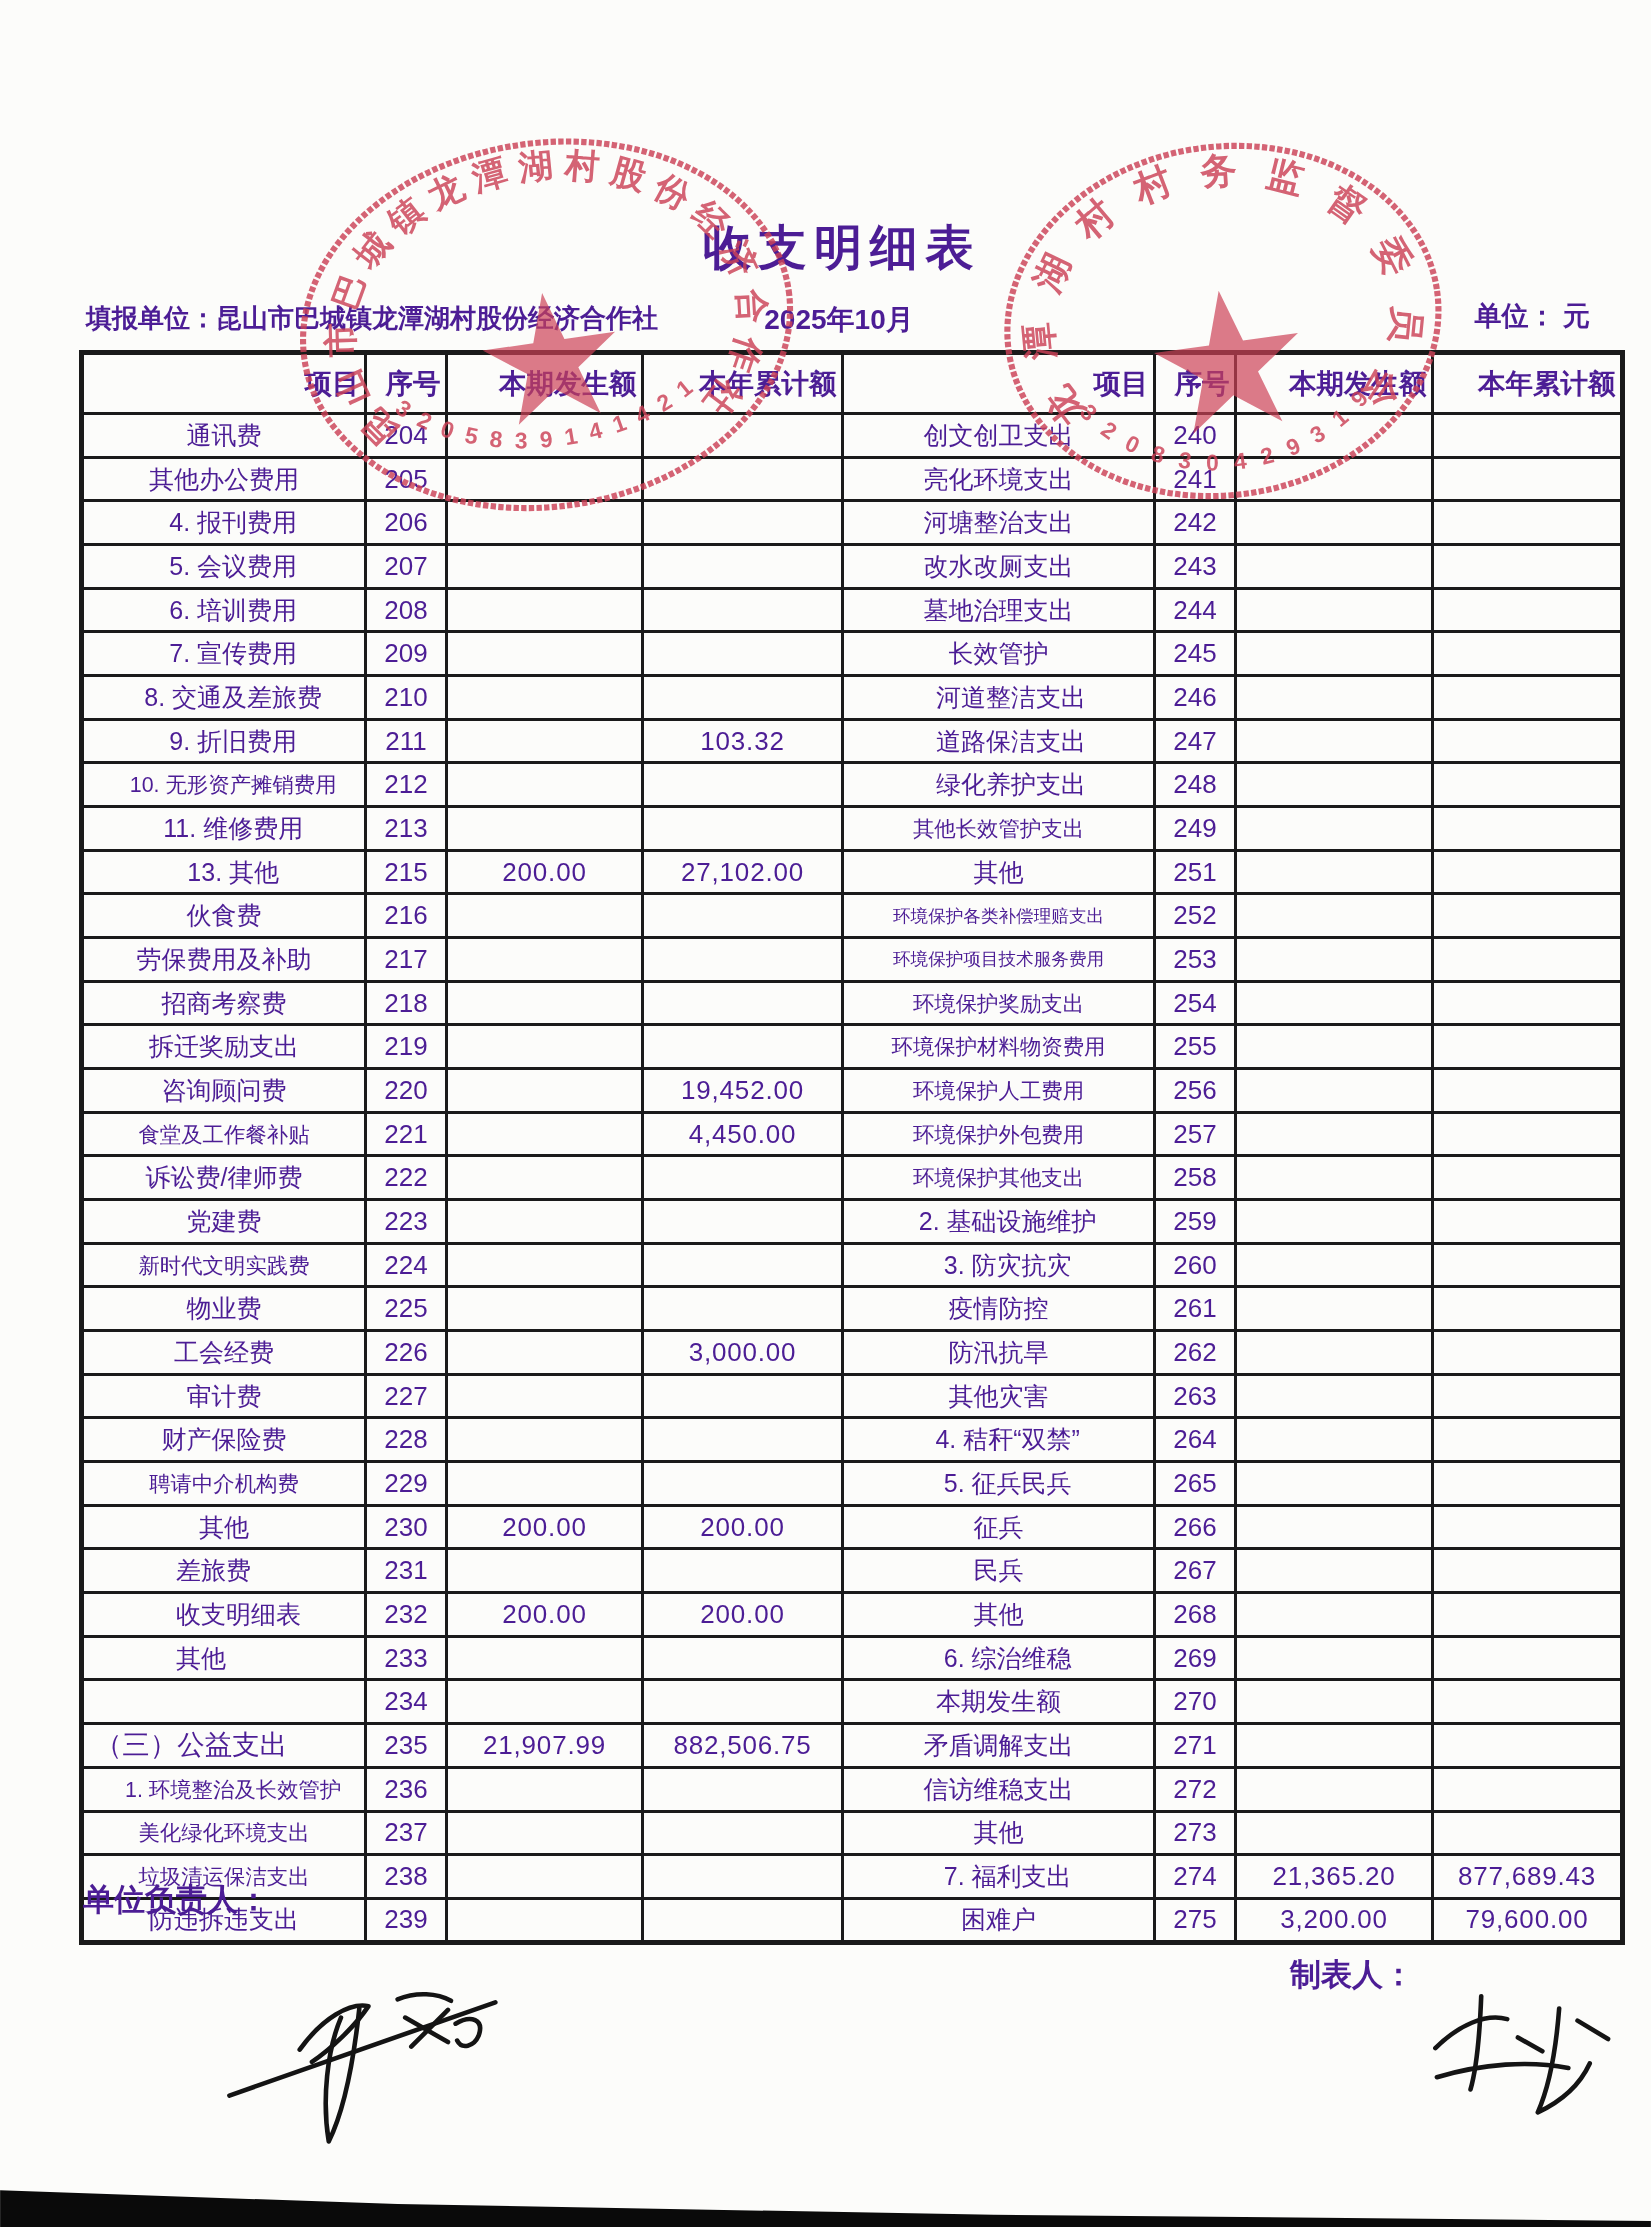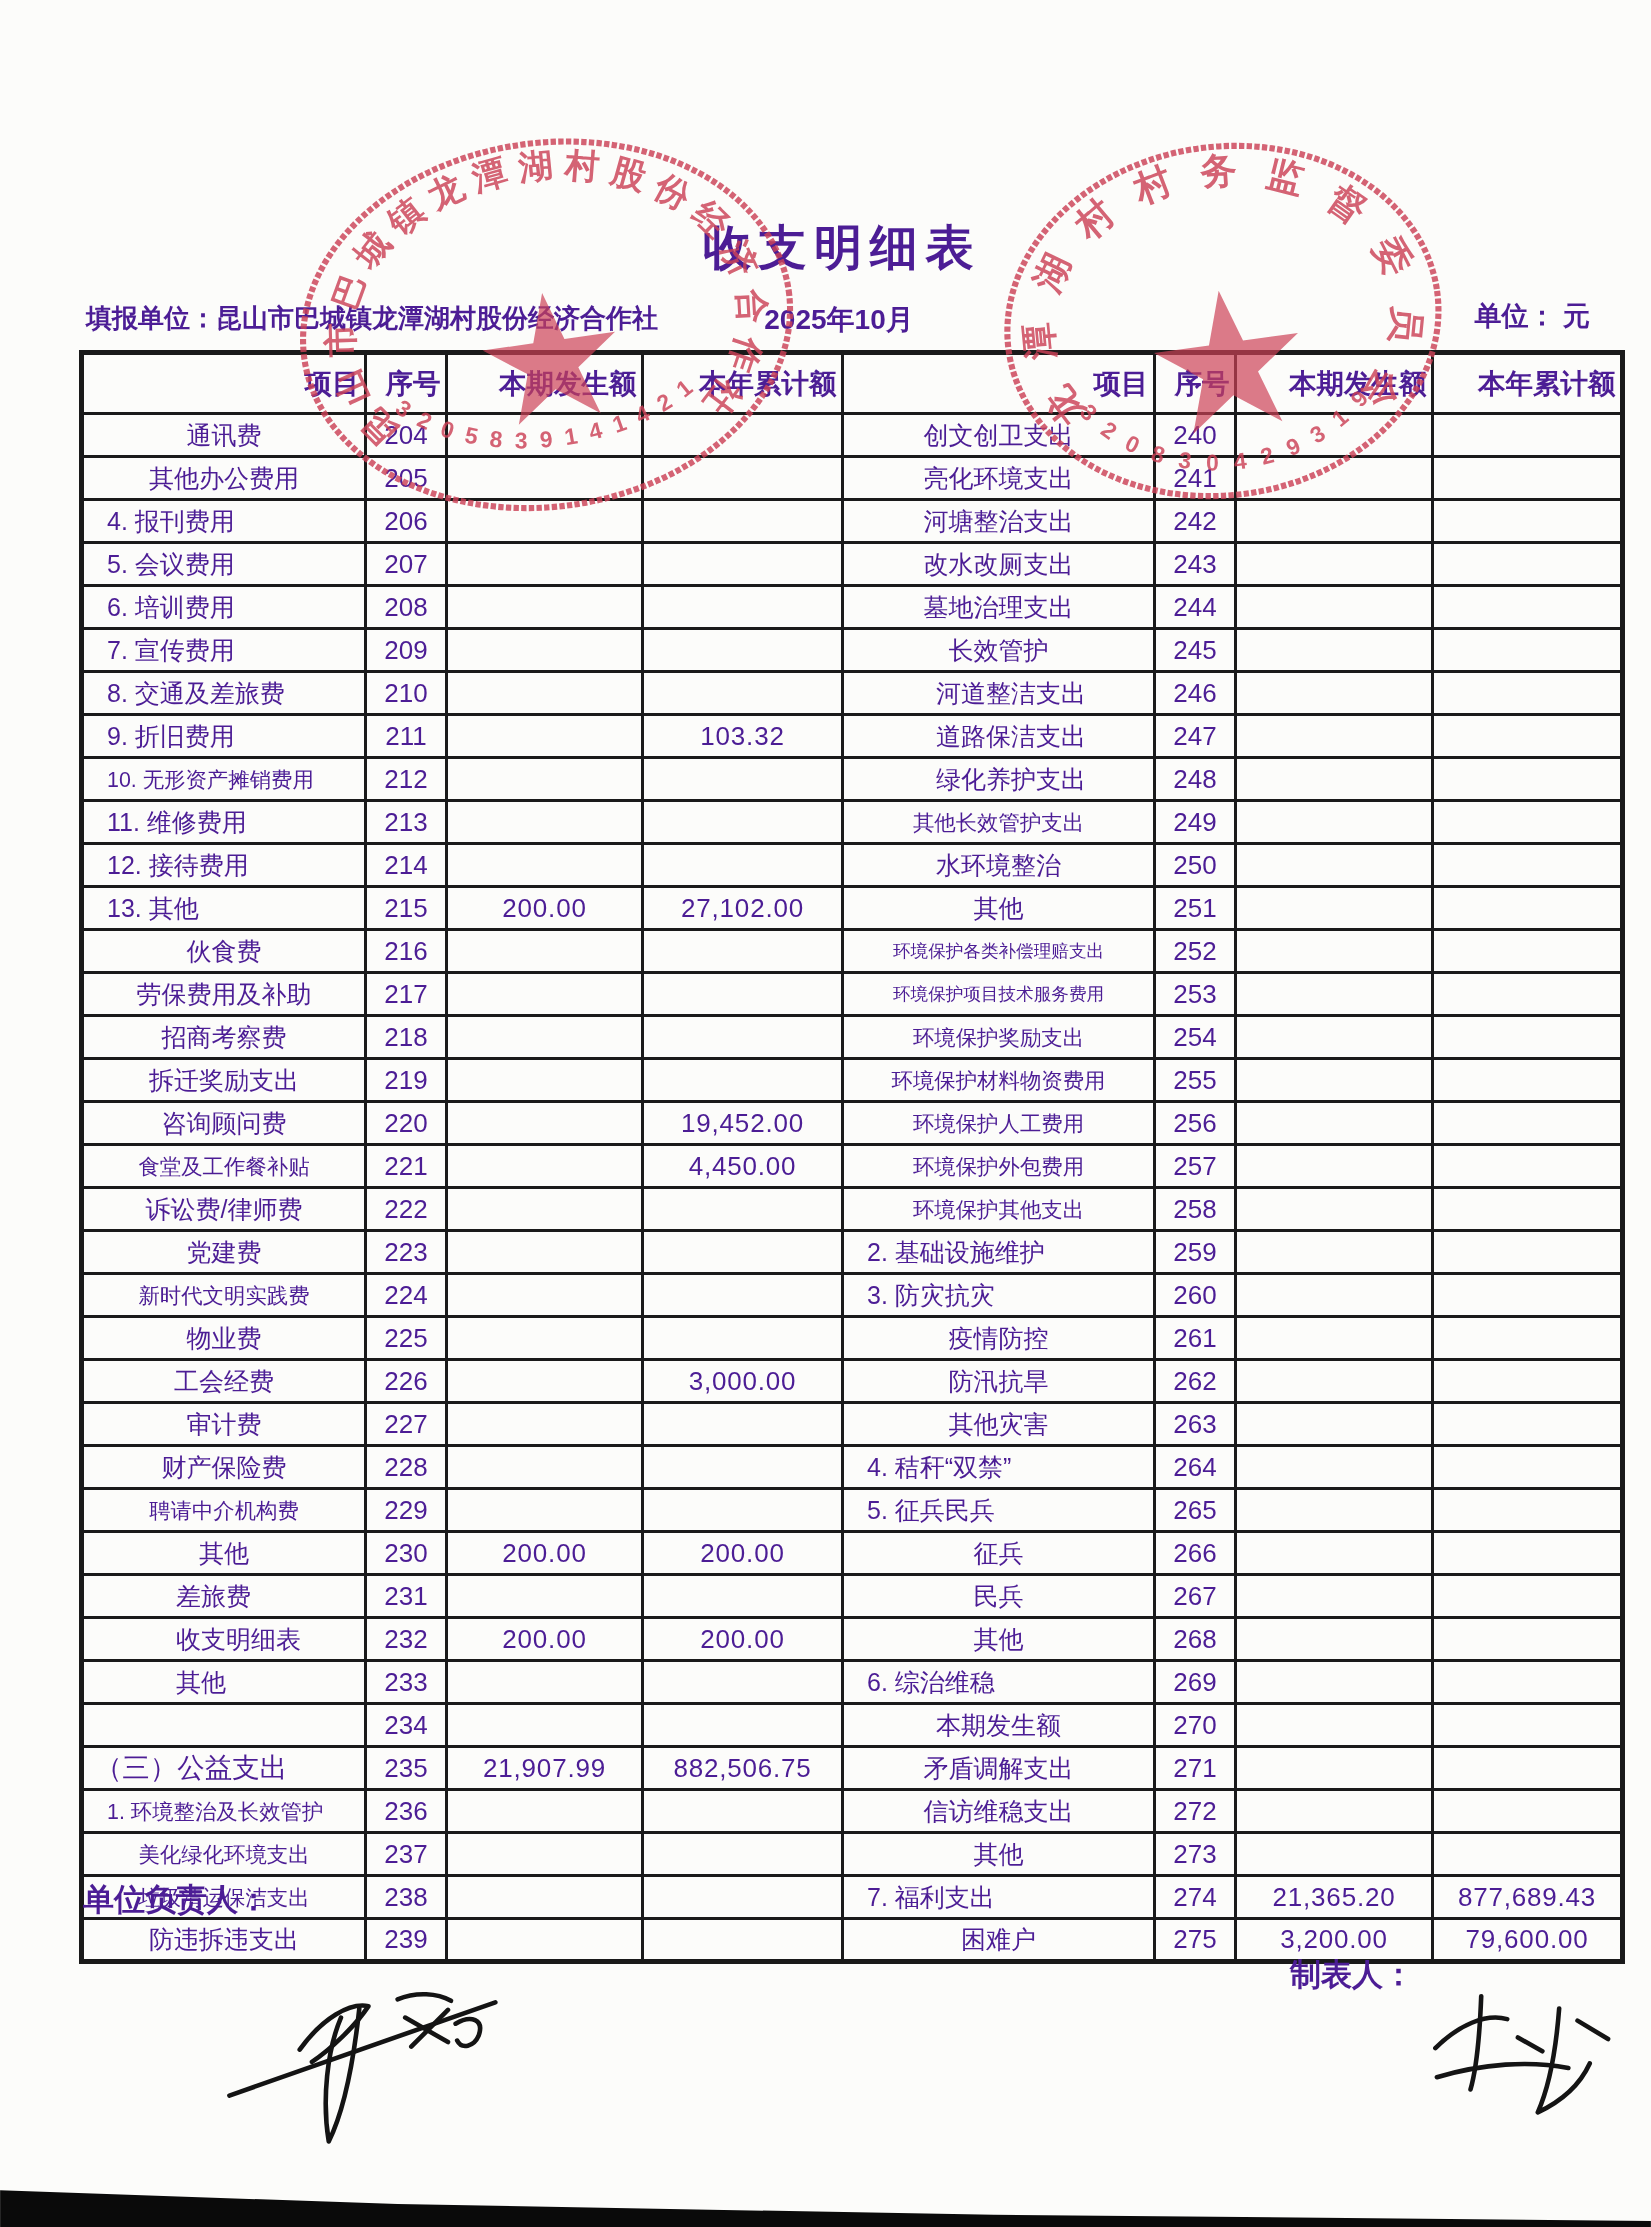--- a/index.html
+++ b/index.html
@@ -35,21 +35,21 @@
   }
   .ledger th,.ledger td{
     border:3.1px solid #1a1a1a;
     padding:0 4.6px;overflow:hidden;white-space:nowrap;
     vertical-align:middle;
   }
   .ledger thead tr{height:61px;}
   .ledger tbody tr{height:43px;}
   .ledger th{font-size:27.5px;font-weight:600;text-align:right;}
   td.item-cell{font-size:25px;text-align:center;}
-  td.item-cell.n1{text-align:left;padding-left:23px;}
+  td.item-cell.n1{text-align:center;padding-left:23px;}
   td.item-cell.n0{text-align:left;padding-left:10.7px;font-size:27.5px;}
   td.item-cell.ind{text-align:left;padding-left:92px;}
   td.item-cell.sm{font-size:21.4px;}
   td.item-cell.xs{font-size:17.6px;}
   td.seq-cell{font-size:26px;text-align:center;}
   td.amount-cell{font-size:26px;text-align:center;letter-spacing:0.8px;}
   .sig-label{position:absolute;font-size:31px;font-weight:600;white-space:nowrap;}
   .sig-left{left:83px;top:1879px;}
   .sig-right{left:1290px;top:1954px;}
   svg.overlay{position:absolute;left:0;top:0;pointer-events:none;}
@@ -184,30 +184,20 @@
           <td class="item-cell n1">11. 维修费用</td>
           <td class="seq-cell">213</td>
           <td class="amount-cell"></td>
           <td class="amount-cell"></td>
           <td class="item-cell c sm">其他长效管护支出</td>
           <td class="seq-cell">249</td>
           <td class="amount-cell"></td>
           <td class="amount-cell"></td>
         </tr>
         <tr>
-          <td class="item-cell n1">12. 接待费用</td>
-          <td class="seq-cell">214</td>
-          <td class="amount-cell"></td>
-          <td class="amount-cell"></td>
-          <td class="item-cell c">水环境整治</td>
-          <td class="seq-cell">250</td>
-          <td class="amount-cell"></td>
-          <td class="amount-cell"></td>
-        </tr>
-        <tr>
           <td class="item-cell n1">13. 其他</td>
           <td class="seq-cell">215</td>
           <td class="amount-cell">200.00</td>
           <td class="amount-cell">27,102.00</td>
           <td class="item-cell c">其他</td>
           <td class="seq-cell">251</td>
           <td class="amount-cell"></td>
           <td class="amount-cell"></td>
         </tr>
         <tr>

